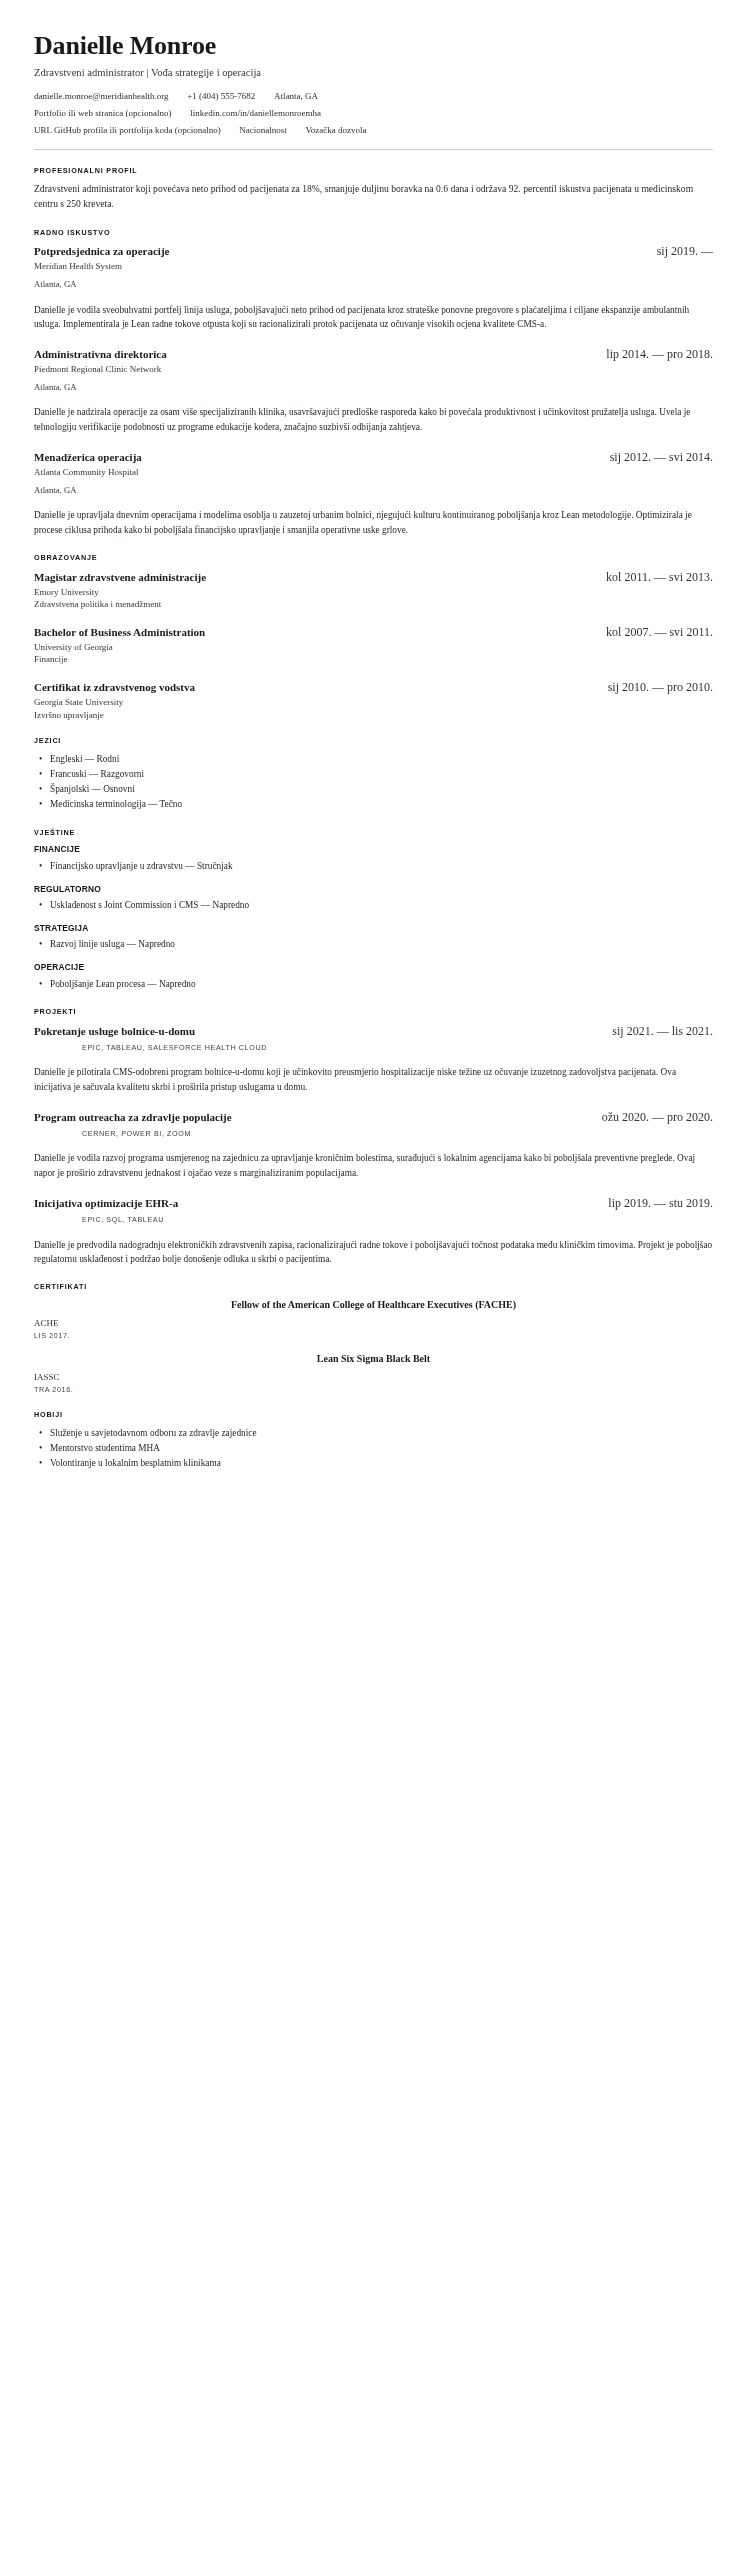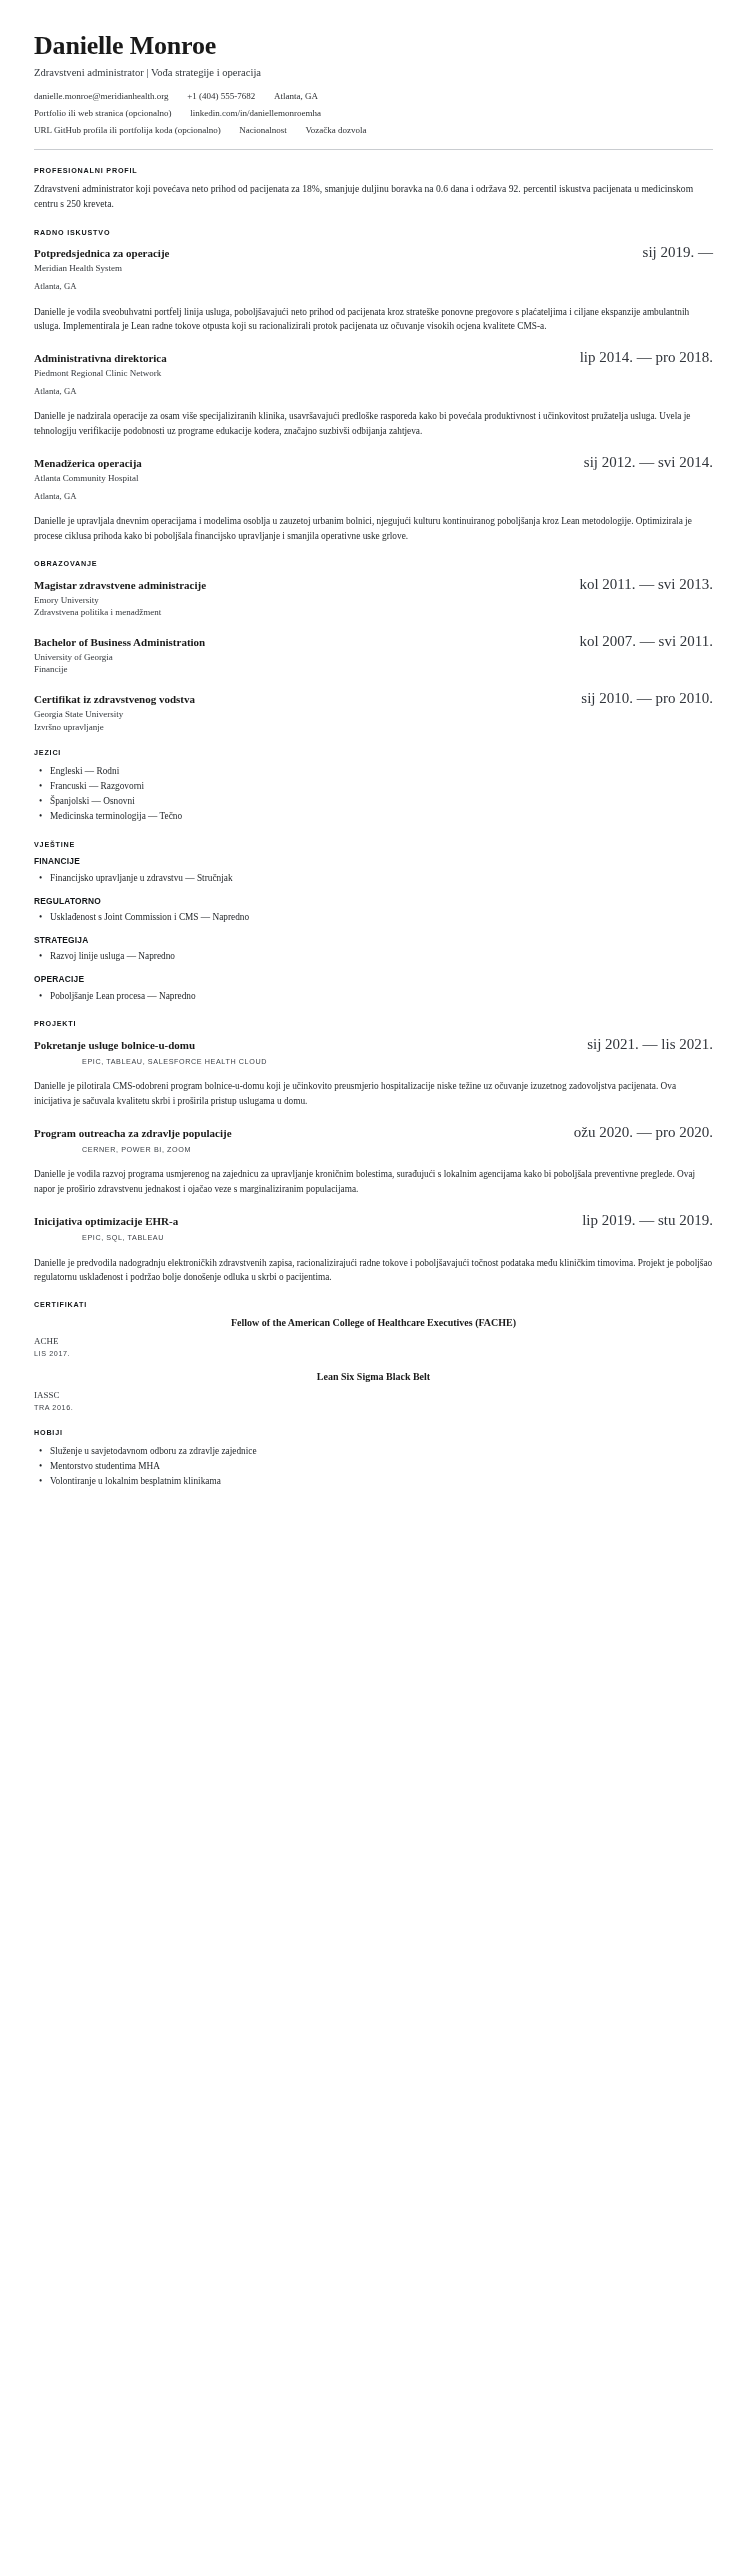--- a/index.html
+++ b/index.html
@@ -70,21 +70,21 @@
     justify-content: space-between;
     align-items: baseline;
   }
   .entry-title {
     font-size: 11px;
     font-weight: bold;
     font-family: "Liberation Serif", serif;
     margin: 0;
   }
   .entry-date {
-    font-size: 15px;
+    font-size: 12px;
     color: #30343a;
     white-space: nowrap;
     padding-left: 11.2px;
     font-family: "Liberation Serif", serif;
   }
   .entry-org {
     font-size: 9px;
     color: #34383d;
     margin: 1.9px 0 0 0;
   }

